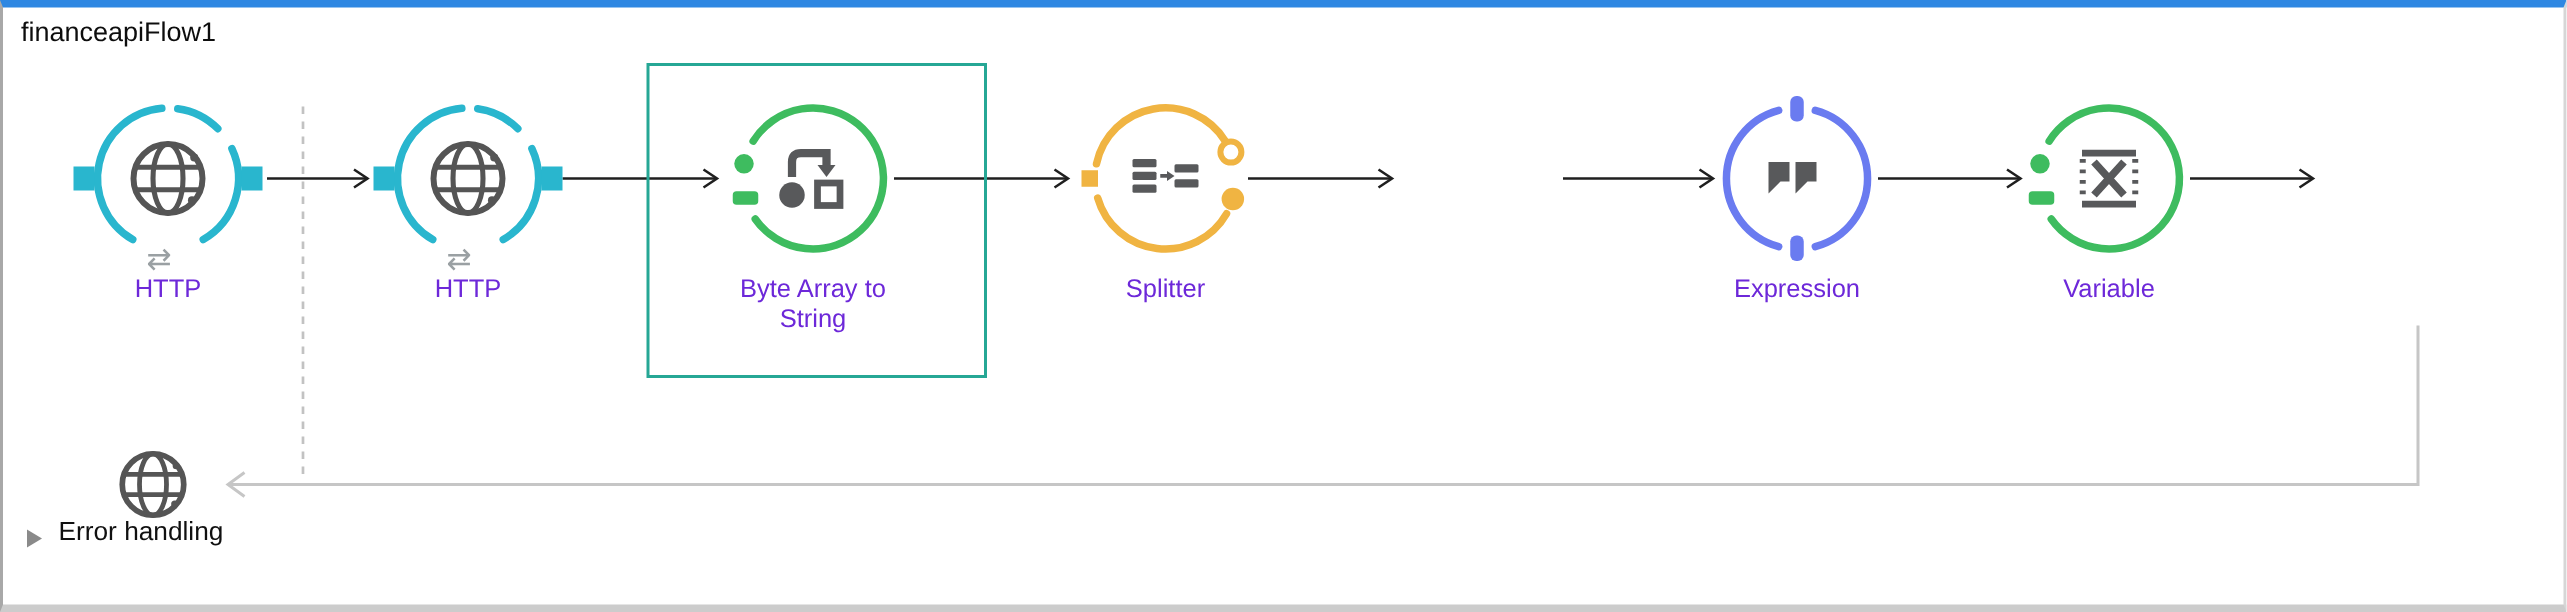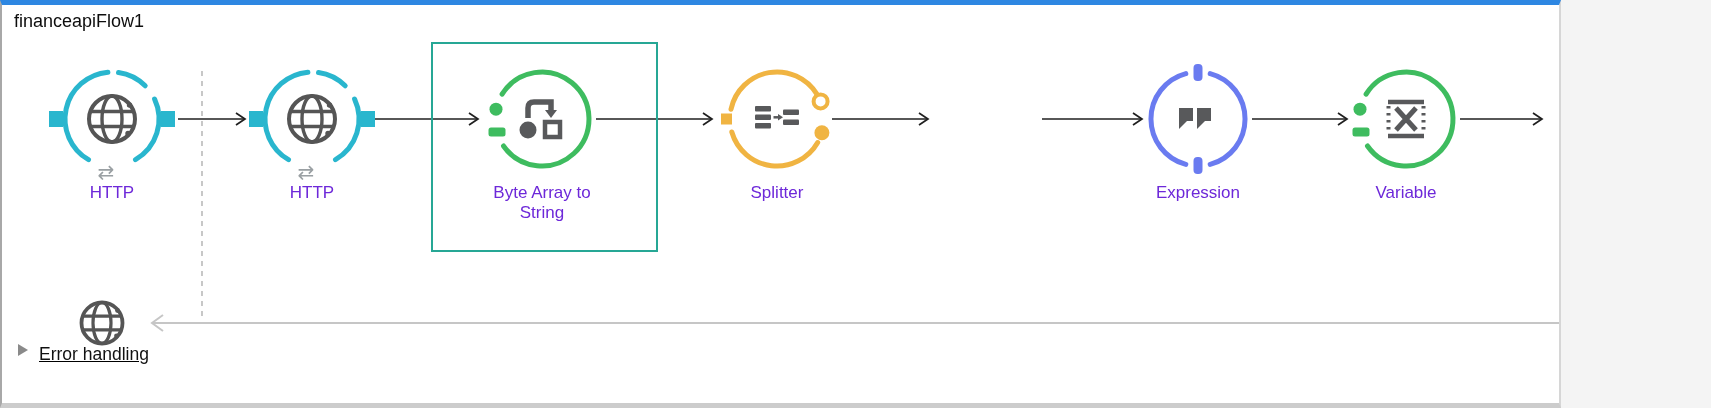--- a/index.html
+++ b/index.html
@@ -1,18 +1,18 @@
 <!DOCTYPE html>
 <html><head>
 <meta charset="utf-8">
 <style>
   html,body{margin:0;padding:0;background:#f4f4f4;}
   .canvas{
     position:relative;
-    width:1561px;height:408px;
+    width:1711px;height:408px;
     box-sizing:border-box;
     background:#ffffff;
     border-top:5px solid #2e87e2;
     border-bottom:5px solid #cccccc;
     border-left:2px solid #a8a8a8;
     border-right:2px solid #d6d6d6;
     overflow:hidden;
     font-family:"Liberation Sans", sans-serif;
   }
   .flow-title{
@@ -27,21 +27,21 @@
   .node{position:absolute;top:57px;width:130px;cursor:pointer;}
   .node svg{display:block;}
   .node-label{
     width:130px;margin-top:1px;
     text-align:center;font-size:17px;line-height:20px;color:#6d28d9;
   }
   .node-label.wide{width:134px;margin-left:-2px;}
   .return-endpoint{position:absolute;left:68px;top:286px;width:64px;height:64px;}
   .error-handling{
     position:absolute;left:16px;top:339px;
-    display:flex;align-items:flex-start;gap:11px;cursor:pointer;text-decoration:underline;
+    display:flex;align-items:flex-end;gap:11px;cursor:pointer;
   }
   .tri{
     width:0;height:0;
     border-left:10px solid #8a8a8a;
     border-top:6px solid transparent;
     border-bottom:6px solid transparent;
   }
   .error-label{font-size:17.5px;color:#101010;}
 </style>
 </head>

